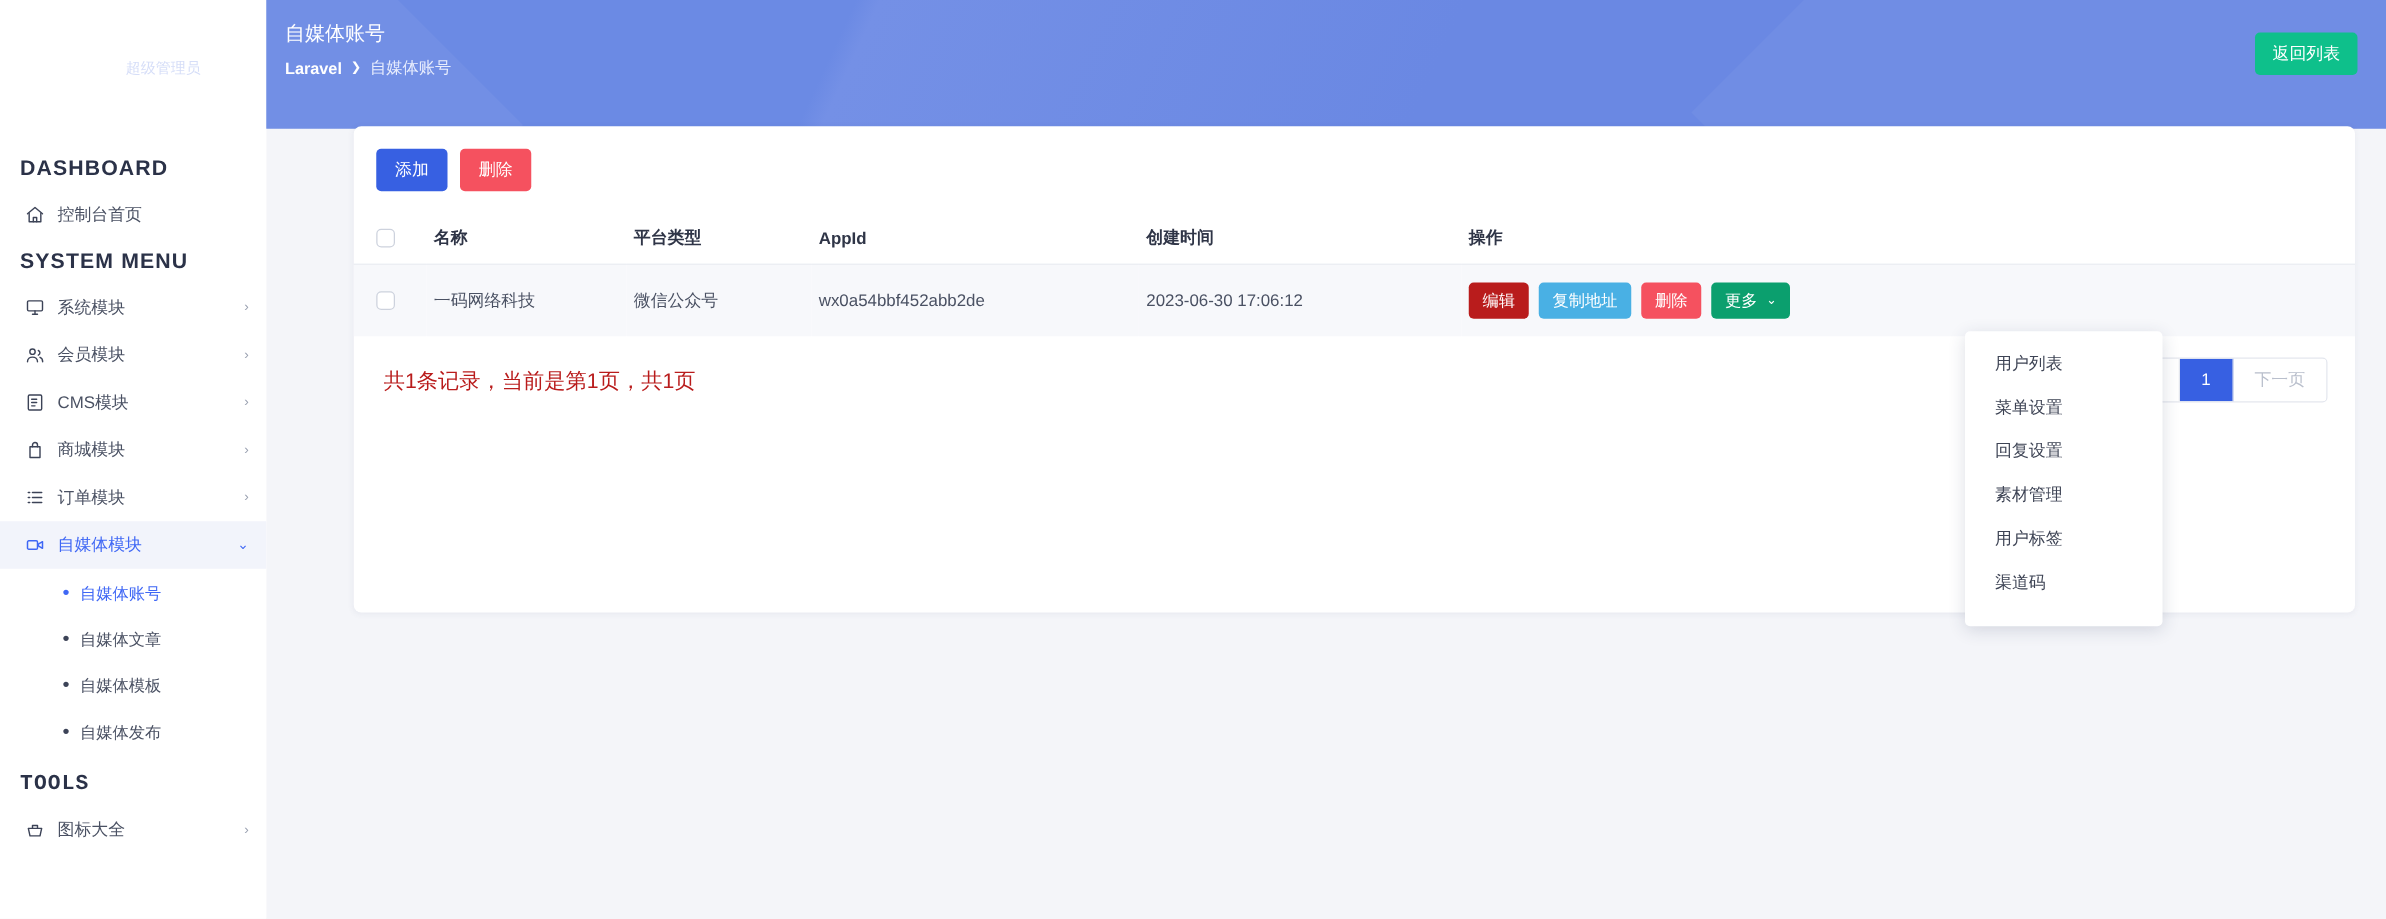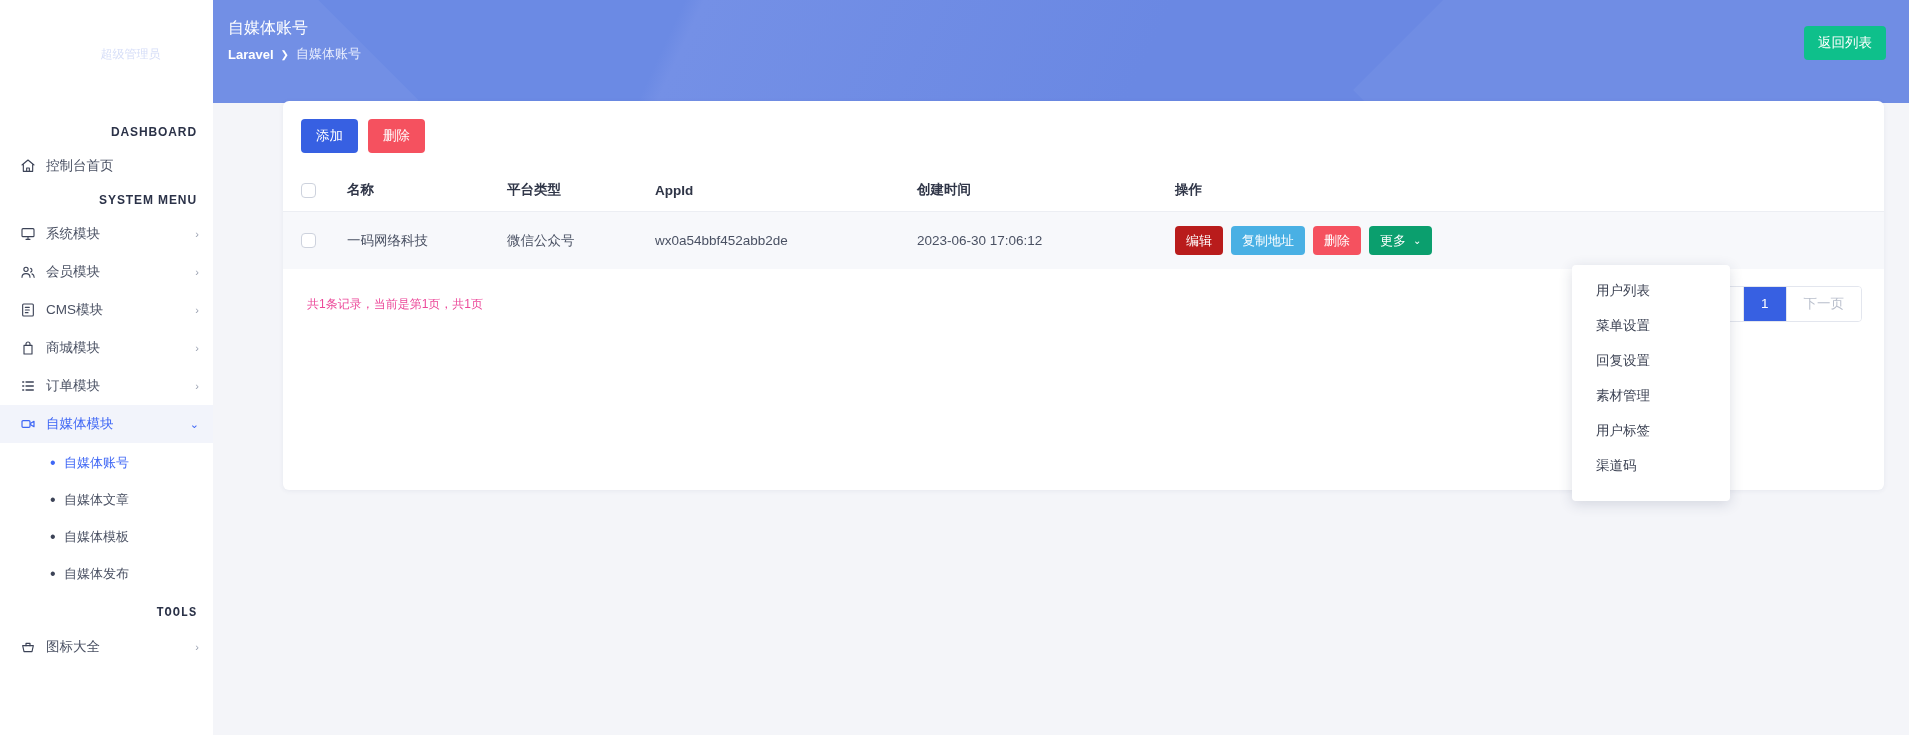--- a/index.html
+++ b/index.html
@@ -34,23 +34,22 @@
   .sidebar-brand {
     height: 103px; background: transparent;
     display: flex; flex-direction: row; align-items: center; justify-content: center;
     position: relative; z-index: 2;
   }
   .brand-name { color: #ffffff; font-size: 16px; font-weight: 700; letter-spacing: .2px; line-height: 22px;}
   .brand-role { color: #d6def8; font-size: 12px; margin-top: 4px; line-height: 16px;}
   .sidebar-body { padding-top: 14px; background: #fff; height: 632px; }
 
   .nav-caption {
-    color: #2b3248; font-size: 12px; font-weight: 700; letter-spacing: .9px;
+    color: #2b3248; font-size: 17px; font-weight: 700; letter-spacing: .9px;
     padding: 8px 16px 8px 16px;
-    text-align: right;
   }
   .nav-item {
     display: flex; align-items: center; height: 38px; padding: 0 14px 0 20px;
     color: #4a5163; font-size: 13.5px; cursor: pointer; position: relative;
   }
   .nav-item .ico { width: 26px; display: inline-flex; align-items: center; color: #3c4357; }
   .nav-item .lbl { flex: 1; }
   .nav-item .arrow { color: #9aa1b1; font-size: 11px; line-height: 1; }
   .nav-item.active { background: #f2f4fb; color: #3f67f5; }
   .nav-item.active .ico { color: #3f67f5; }
@@ -118,21 +117,21 @@
   .b-copy { background: #49b0e4; }
   .b-del  { background: #f5515f; }
   .b-more { background: #0b9f6e; display: inline-flex; align-items: center; gap: 7px; }
   .b-more .caret { font-size: 10px; }
 
   
   .card-foot {
     display: flex; align-items: center; justify-content: space-between;
     padding: 17px 22px 0 24px;
   }
-  .foot-txt { font-size: 12px; color: #ec4899; }
+  .foot-txt { font-size: 17px; color: #b91c1c; }
   .pager { display: flex; border: 1px solid #e3e6ee; border-radius: 4px; overflow: hidden; }
   .pg { padding: 8px 17px; font-size: 13.5px; color: #b9bfcc; background: #fff;
         cursor: pointer; border-right: 1px solid #e3e6ee; line-height: 18px;}
   .pg:last-child { border-right: none; }
   .pg.active { background: #3760e2; color: #fff; }
 
   
   .dropdown {
     position: absolute; left: 1572px; top: 265px; width: 158px;
     background: #fff; border-radius: 4px;

